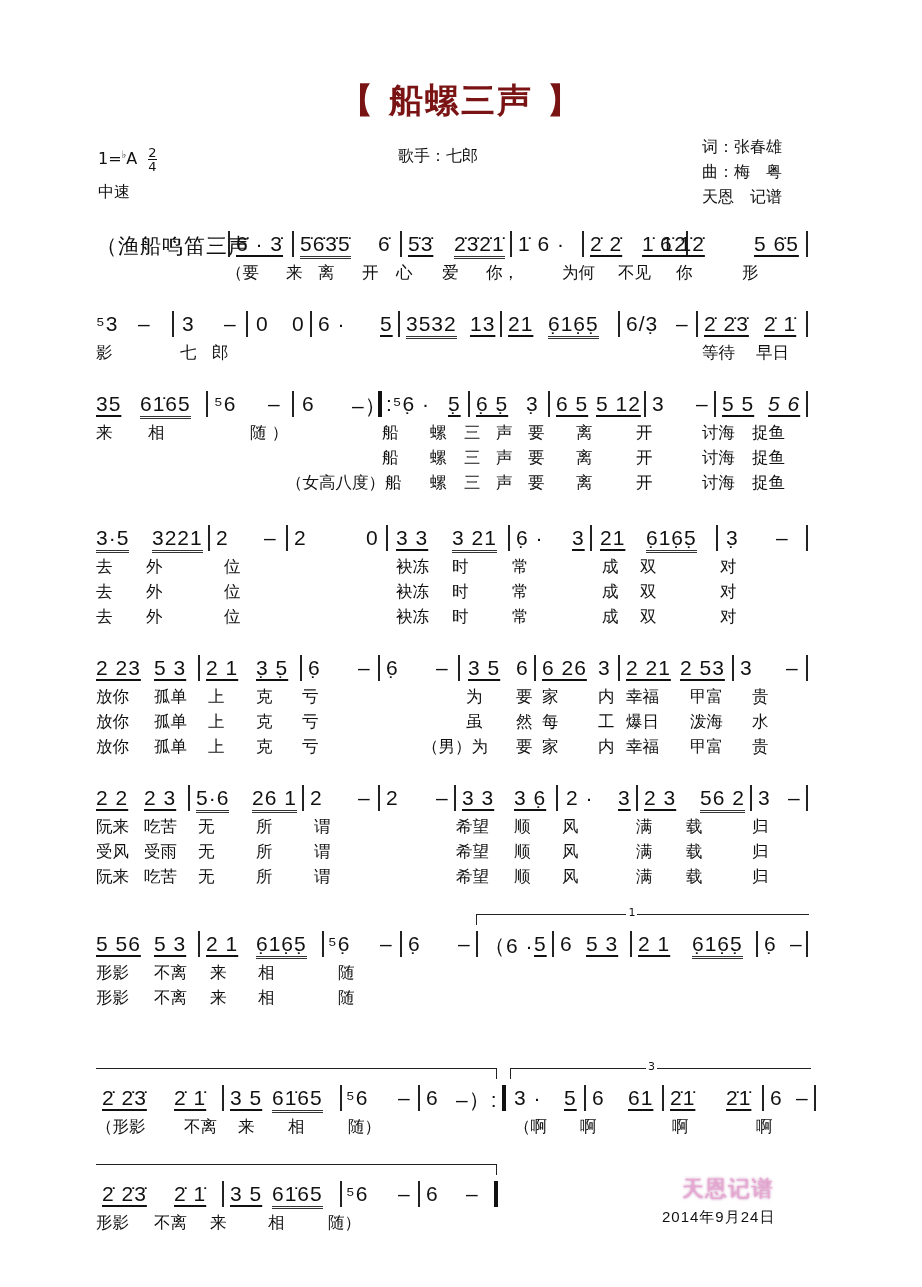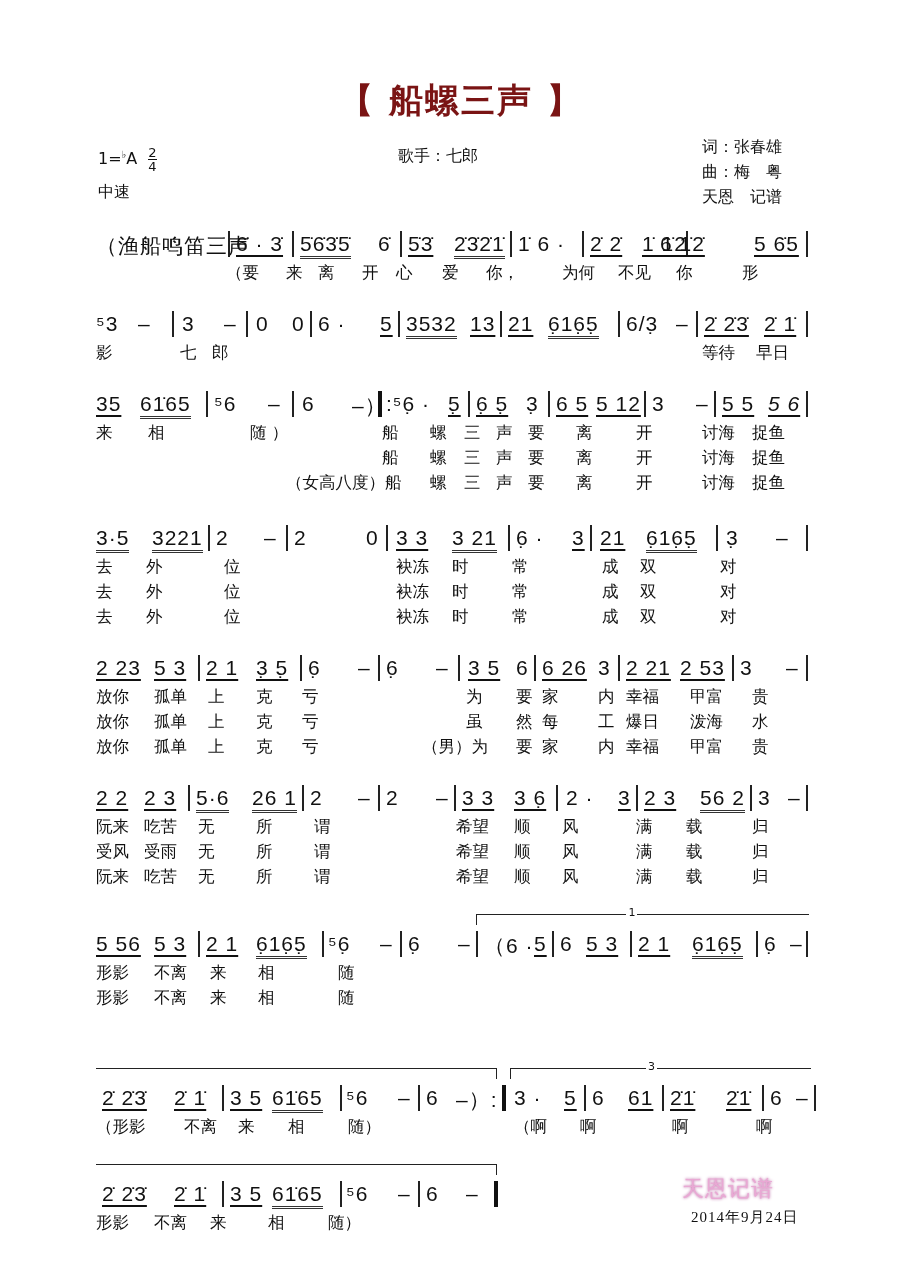--- a/index.html
+++ b/index.html
@@ -26,21 +26,21 @@
   .ly{position:absolute;top:0;}
   .bar{position:absolute;top:3px;width:1.5px;height:26px;background:#222;}
   .rep{position:absolute;top:3px;height:26px;border-left:4px solid #111;}
   .u1{text-decoration:underline;text-underline-offset:4px;}
   .u2{border-bottom:3px double #333;}
   .volta{position:absolute;height:10px;border-top:1.2px solid #222;border-left:1.2px solid #222;font-size:11px;}
   .volta span{position:absolute;top:-9px;background:#fff;padding:0 2px;}
   .stamp{position:absolute;left:682px;top:1174px;font-size:22px;color:#e9a8d4;
          font-family:"DejaVu Serif",serif;text-shadow:0 0 3px #b35a9a;letter-spacing:1px;}
   .date{position:absolute;left:662px;top:1208px;font-size:15px;
-        font-family:Liberation Serif, serif;letter-spacing:1px;margin-left:29px;}
+        font-family:Liberation Sans, sans-serif;letter-spacing:1px;}
 </style>
 </head>
 <body>
 
 <div class="title">
   <span class="br">【</span>
   <span>船螺三声</span>
   <span class="br">】</span>
 </div>
 

